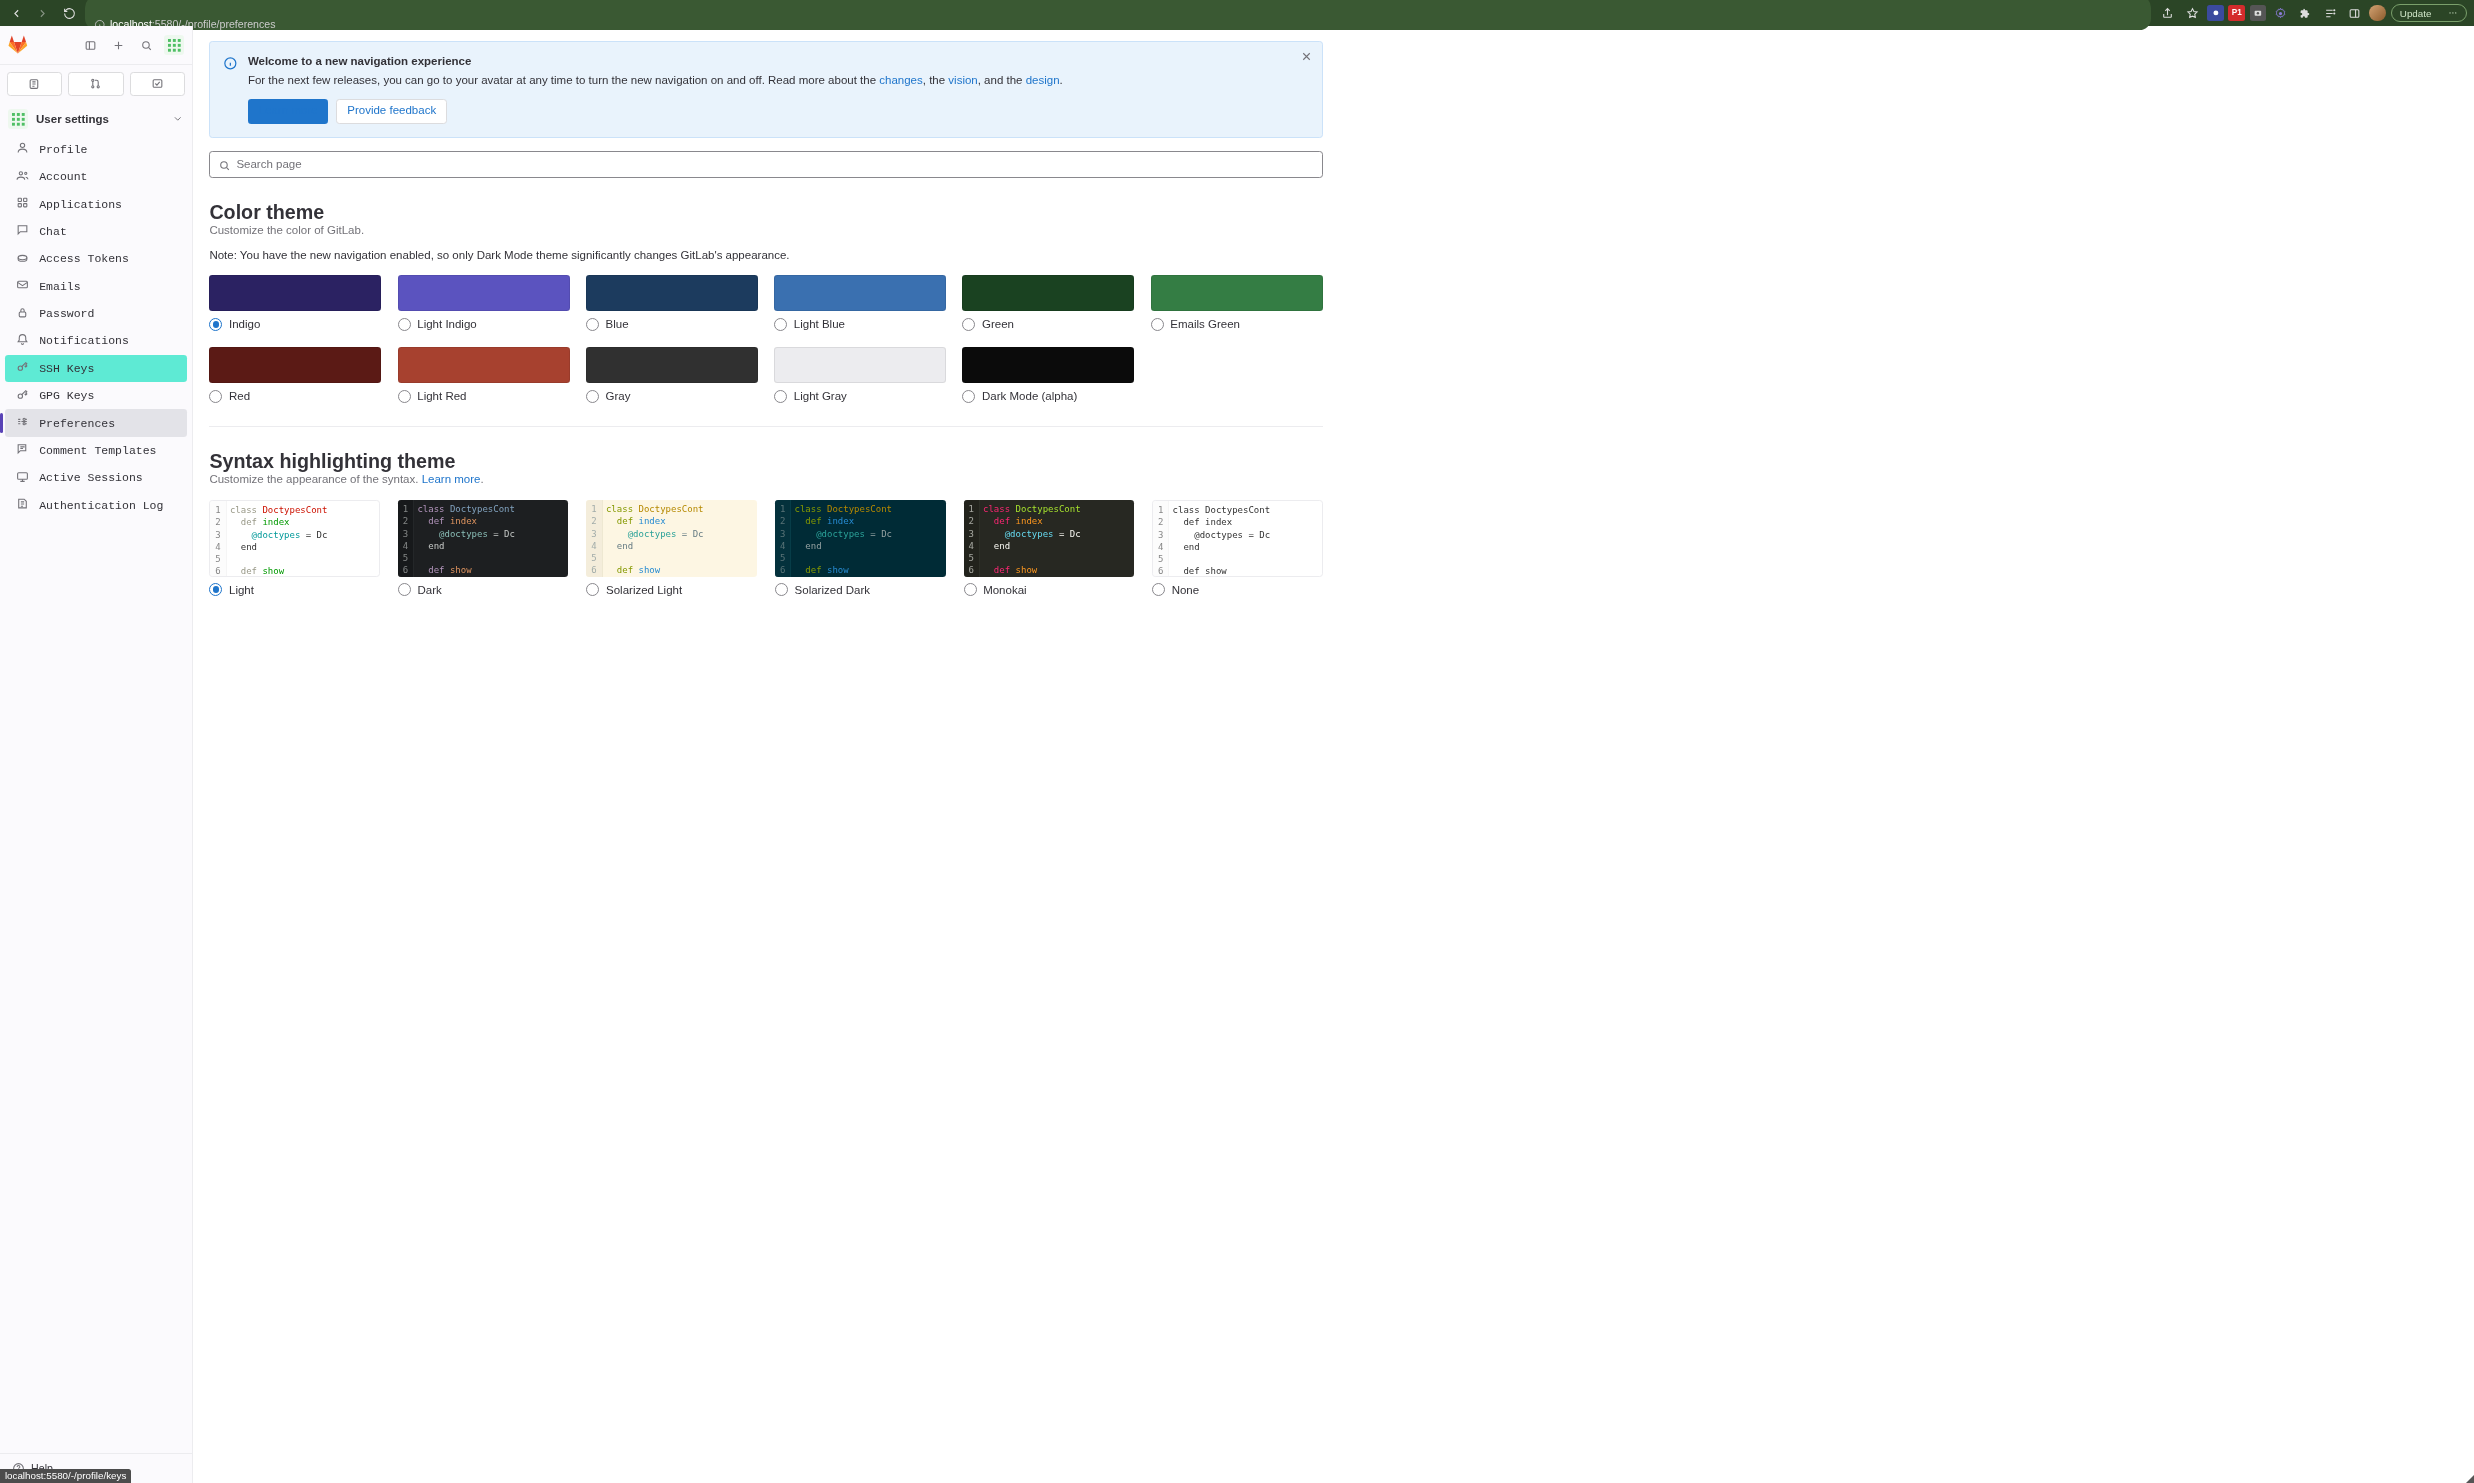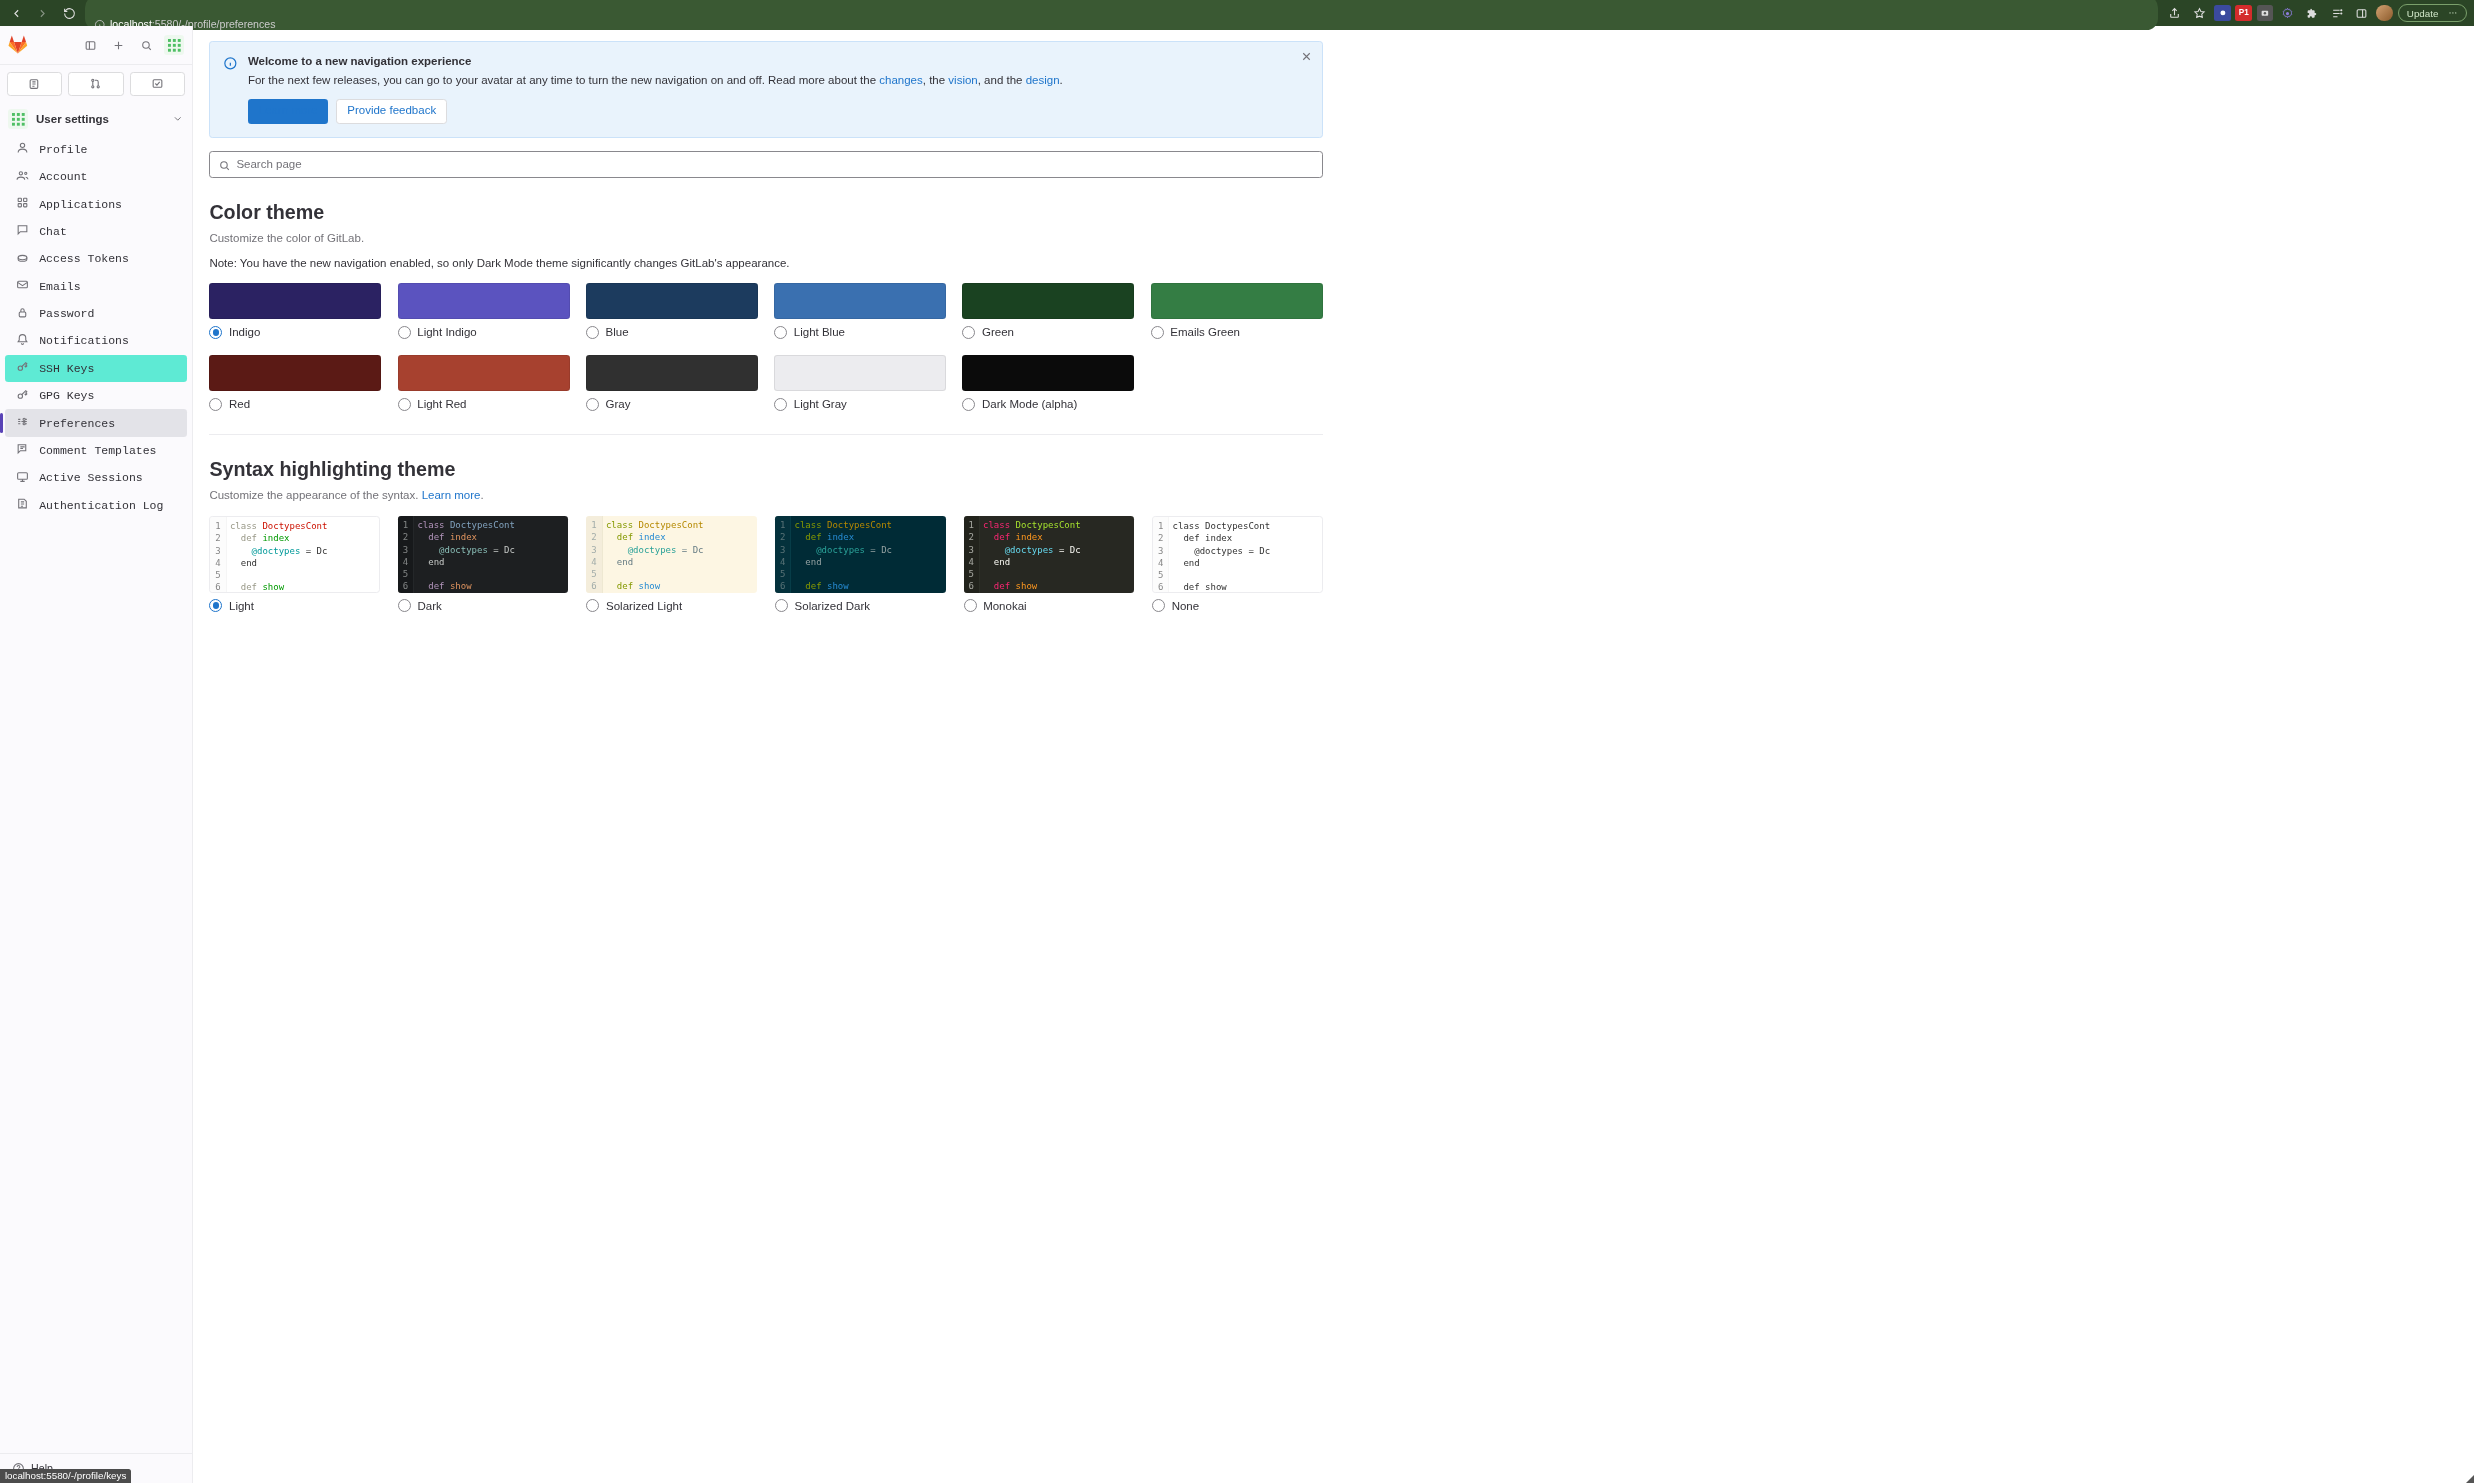--- a/index.html
+++ b/index.html
@@ -7,21 +7,21 @@
 
   
   .chrome { background: #2b4526; height: 26px; display: flex; align-items: center; padding: 0 6.6px; gap: 6.6px; }
   .chrome-btn { width: 19.7px; height: 19.7px; display: flex; align-items: center; justify-content: center; color: #e0e0e0; border-radius: 3.3px; cursor: pointer; }
   .chrome-btn svg { width: 13px; height: 13px; }
   .urlbar { flex: 1; background: #3a5933; border-radius: 11.5px; height: 34px; display: flex; align-items: flex-end; padding: 0 8.2px; color: #ccc; font-size: 10.6px; gap: 4.9px; }
   .urlbar .host { color: #fff; }
   .chrome-right { display: flex; align-items: center; gap: 4.9px; }
   .ext-badge { width: 16.4px; height: 16.4px; border-radius: 2.5px; display:flex; align-items:center; justify-content:center; font-size:8.2px; font-weight:bold;}
   .avatar-img { width: 16.4px; height: 16.4px; border-radius: 50%; background: linear-gradient(135deg,#d4a373,#8b5a2b); }
-  .update-btn { border:0.8px solid #7aa06b; color:#d0e6c8; border-radius:11.5px; padding:2.5px 8.2px; font-size:9.8px; display:flex; align-items:center; gap:10px; }
+  .update-btn { border:0.8px solid #7aa06b; color:#d0e6c8; border-radius:11.5px; padding:2.5px 8.2px; font-size:9.8px; display:flex; align-items:center; gap:17px; }
 
   
   .app { display: flex; height: calc(100vh - 26px); }
   .leftcol { width: 193px; background:#fbfafd; border-right:0.8px solid #ececef; display:flex; flex-direction:column; }
   .topbar { height: 39px; display:flex; align-items:center; border-bottom:0.8px solid #ececef; padding:0 8.2px; gap:8.2px;}
   .gl-logo { width:19.7px; height:19.7px; }
   .toprow2 { display:flex; gap:6.6px; padding:6.6px;}
   .toprow2 .sq { flex:1; height:24.6px; border:0.8px solid #dcdcde; border-radius:3.3px; display:flex; align-items:center; justify-content:center; background:#fff;}
   .toprow2 .sq svg{width:13px;height:13px;}
   .ctx-row { display:flex; align-items:center; padding:6.6px 8.2px; gap:8.2px; }
@@ -52,21 +52,21 @@
   .btn{display:inline-flex; align-items:center; padding:5.7px 9.8px; font-size:11.5px; border-radius:3.3px; cursor:pointer; border:0.8px solid transparent; line-height:1;}
   .btn-primary{background:#1f75cb; color:#fff;}
   .btn-default{background:#fff; border-color:#dcdcde; color:#333238;}
 
   .search-wrap{margin-top:13px; position:relative;}
   .search-wrap svg{position:absolute; left:8.2px; top:8.2px; width:13px; height:13px; color:#737278;}
   .search-input{width:100%; padding:6.6px 8.2px 6.6px 26px; border:0.8px solid #89888d; border-radius:3.3px; font-size:11.5px;}
   .search-input::placeholder{color:#737278;}
 
   h2.section{font-size:19.7px; font-weight:600; margin-top:23px;}
-  .sub{color:#737278; margin-top:8px; font-size:11.5px;}
+  .sub{color:#737278; margin-top:0; font-size:11.5px;}
   .note{margin-top:13px; font-size:11.5px;}
 
   .theme-grid{display:grid; grid-template-columns:repeat(6,1fr); gap:16.4px; margin-top:14.7px;}
   .theme-opt{}
   .swatch{height:36px; border-radius:3.3px; border:0.8px solid rgba(0,0,0,0.08);}
   .radio-row{display:flex; align-items:center; gap:6.6px; margin-top:6.6px; cursor:pointer;}
   .radio{width:13px;height:13px;border:0.8px solid #89888d; border-radius:50%; display:inline-flex; align-items:center; justify-content:center;}
   .radio.checked{border-color:#1f75cb;}
   .radio.checked::after{content:"";width:6.6px;height:6.6px;border-radius:50%;background:#1f75cb;}
 

